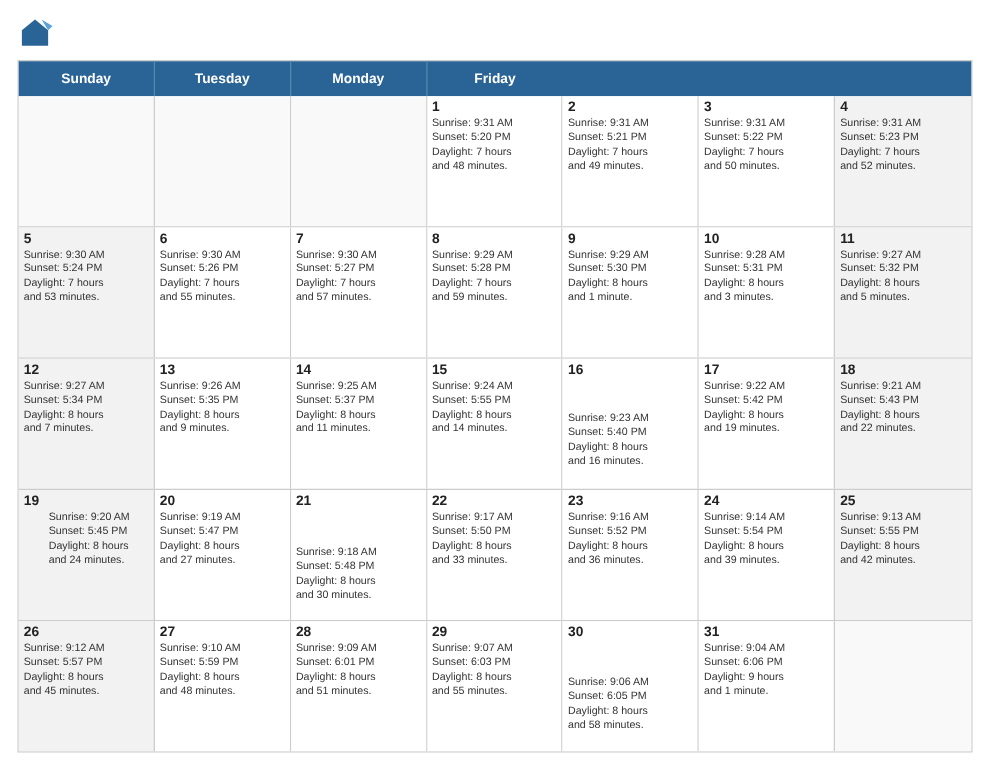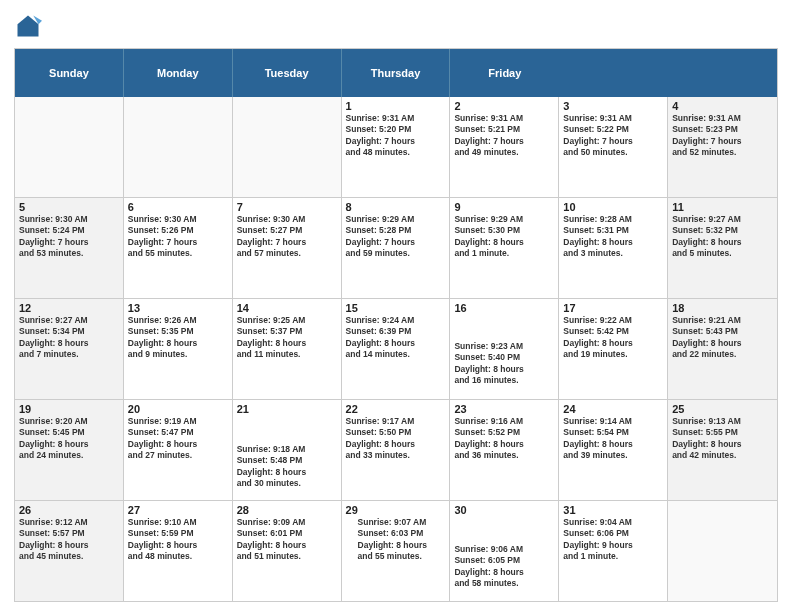--- a/index.html
+++ b/index.html
@@ -68,21 +68,21 @@
     .cal-header {
       display: grid;
       grid-template-columns: repeat(7, 1fr);
       background: #2a6496;
     }
     .cal-header-cell {
       color: #fff;
       font-size: 11px;
       font-weight: bold;
       text-align: center;
-      padding: 18px 2px;
+      padding: 8px 2px;
       border-right: 1px solid #5588aa;
     }
     .cal-header-cell:last-child { border-right: none; }
     .cal-body {
       flex: 1;
       display: flex;
       flex-direction: column;
     }
     .cal-row {
       display: grid;
@@ -106,21 +106,20 @@
     .day-number {
       font-size: 11px;
       font-weight: bold;
       color: #222;
       margin-bottom: 1px;
     }
     .cell-text {
       font-size: 8.5px;
       color: #333;
       line-height: 1.35;
-      font-weight: bold;
     }
   </style>
 </head>
 <body>
 
 <div class="page">
   <div class="header">
     <div class="logo">
       <svg class="logo-icon" viewBox="0 0 32 32">
         <polygon points="16,4 28,14 28,28 4,28 4,14" fill="#2a6496"></polygon>
@@ -133,23 +132,22 @@
     </div>
     <div class="title-block">
       <div class="month-title"></div>
       <div class="location-title"></div>
     </div>
   </div>
 
   <div class="calendar">
     <div class="cal-header">
     <div class="cal-header-cell">Sunday</div>
+        <div class="cal-header-cell">Tuesday</div>
         <div class="cal-header-cell">Monday</div>
-        <div class="cal-header-cell">Tuesday</div>
-        <div class="cal-header-cell">Thursday</div>
         <div class="cal-header-cell">Friday</div>
       </div>
     <div class="cal-body">
     <div class="cal-row">
           <div class="cal-cell empty"></div>
           <div class="cal-cell empty"></div>
           <div class="cal-cell empty"></div>
           <div class="cal-cell">
             <div class="day-number">1</div>
             <div class="cell-text" style="white-space: pre-line;">Sunrise: 9:31 AM
@@ -248,21 +246,21 @@
           <div class="cal-cell">
             <div class="day-number">14</div>
             <div class="cell-text" style="white-space: pre-line;">Sunrise: 9:25 AM
 Sunset: 5:37 PM
 Daylight: 8 hours
 and 11 minutes.</div>
           </div>
           <div class="cal-cell">
             <div class="day-number">15</div>
             <div class="cell-text" style="white-space: pre-line;">Sunrise: 9:24 AM
-Sunset: 6:39 PM
+Sunset: 5:55 PM
 Daylight: 8 hours
 and 14 minutes.</div>
           </div>
           <div class="cal-cell">
             <div class="day-number">16</div>
             <div class="cell-text" style="white-space: pre-line; margin-top: 27px;">Sunrise: 9:23 AM
 Sunset: 5:40 PM
 Daylight: 8 hours
 and 16 minutes.</div>
           </div>
@@ -277,21 +275,21 @@
             <div class="day-number">18</div>
             <div class="cell-text" style="white-space: pre-line;">Sunrise: 9:21 AM
 Sunset: 5:43 PM
 Daylight: 8 hours
 and 22 minutes.</div>
           </div>
         </div>
         <div class="cal-row">
           <div class="cal-cell shaded">
             <div class="day-number">19</div>
-            <div class="cell-text" style="white-space: pre-line;">Sunrise: 9:20 AM
+            <div class="cell-text" style="white-space: pre-line; margin-left: 20px;">Sunrise: 9:20 AM
 Sunset: 5:45 PM
 Daylight: 8 hours
 and 24 minutes.</div>
           </div>
           <div class="cal-cell">
             <div class="day-number">20</div>
             <div class="cell-text" style="white-space: pre-line;">Sunrise: 9:19 AM
 Sunset: 5:47 PM
 Daylight: 8 hours
 and 27 minutes.</div>
@@ -349,21 +347,21 @@
           </div>
           <div class="cal-cell">
             <div class="day-number">28</div>
             <div class="cell-text" style="white-space: pre-line;">Sunrise: 9:09 AM
 Sunset: 6:01 PM
 Daylight: 8 hours
 and 51 minutes.</div>
           </div>
           <div class="cal-cell">
             <div class="day-number">29</div>
-            <div class="cell-text" style="white-space: pre-line; margin-left: 12px;">Sunrise: 9:07 AM
+            <div class="cell-text" style="white-space: pre-line;">Sunrise: 9:07 AM
 Sunset: 6:03 PM
 Daylight: 8 hours
 and 55 minutes.</div>
           </div>
           <div class="cal-cell">
             <div class="day-number">30</div>
             <div class="cell-text" style="white-space: pre-line; margin-top: 28px;">Sunrise: 9:06 AM
 Sunset: 6:05 PM
 Daylight: 8 hours
 and 58 minutes.</div>

